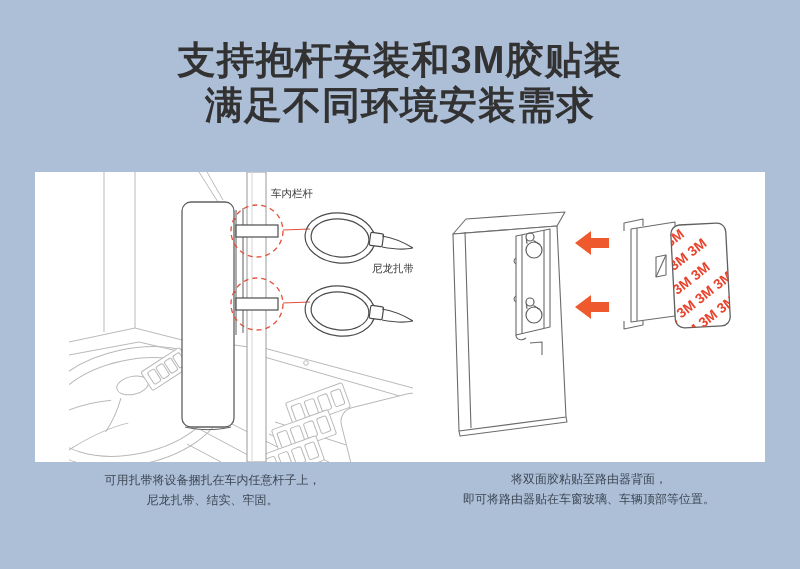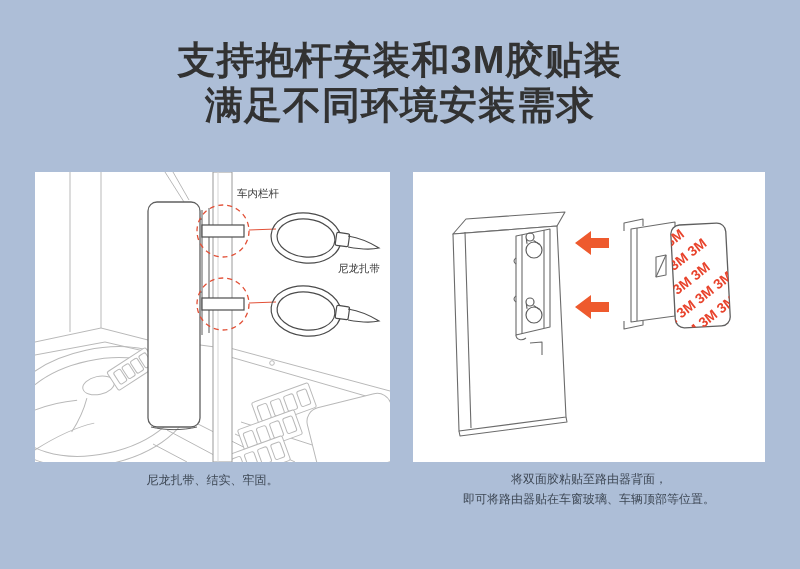--- a/index.html
+++ b/index.html
@@ -14,21 +14,21 @@
     position:absolute;top:38px;left:0;width:800px;
     text-align:center;color:#323232;
   }
   .title-line{
     font-size:38px;font-weight:700;line-height:45px;
     letter-spacing:1px;
   }
   .panel{
     position:absolute;top:172px;height:290px;background:#ffffff;
   }
-  .panel-left{left:35px;width:355px;}
+  .panel-left{left:35px;width:355px;padding-left:34px;}
   .panel-right{left:413px;width:352px;}
   .panel svg{display:block;width:100%;height:100%;}
   .caption{
     position:absolute;top:470px;text-align:center;
     font-size:12px;line-height:20px;color:#3d4754;
   }
   .caption-left{left:35px;width:355px;}
   .caption-right{left:413px;width:352px;font-family:Liberation Mono, monospace;}
 </style>
 </head>
@@ -206,18 +206,19 @@
         <text x="222" y="126">3M 3M 3M 3M</text>
         <text x="210" y="147">3M 3M 3M 3M</text>
         <text x="222" y="168">3M 3M 3M 3M</text>
       </g>
     </g>
   </g>
 </svg>
 </div>
 
 <div class="caption caption-left">
+  <div>可用扎带将设备捆扎在车内任意杆子上，</div>
   <div>尼龙扎带、结实、牢固。</div>
 </div>
 <div class="caption caption-right">
   <div>将双面胶粘贴至路由器背面，</div>
   <div>即可将路由器贴在车窗玻璃、车辆顶部等位置。</div>
 </div>
 
 </body></html>

